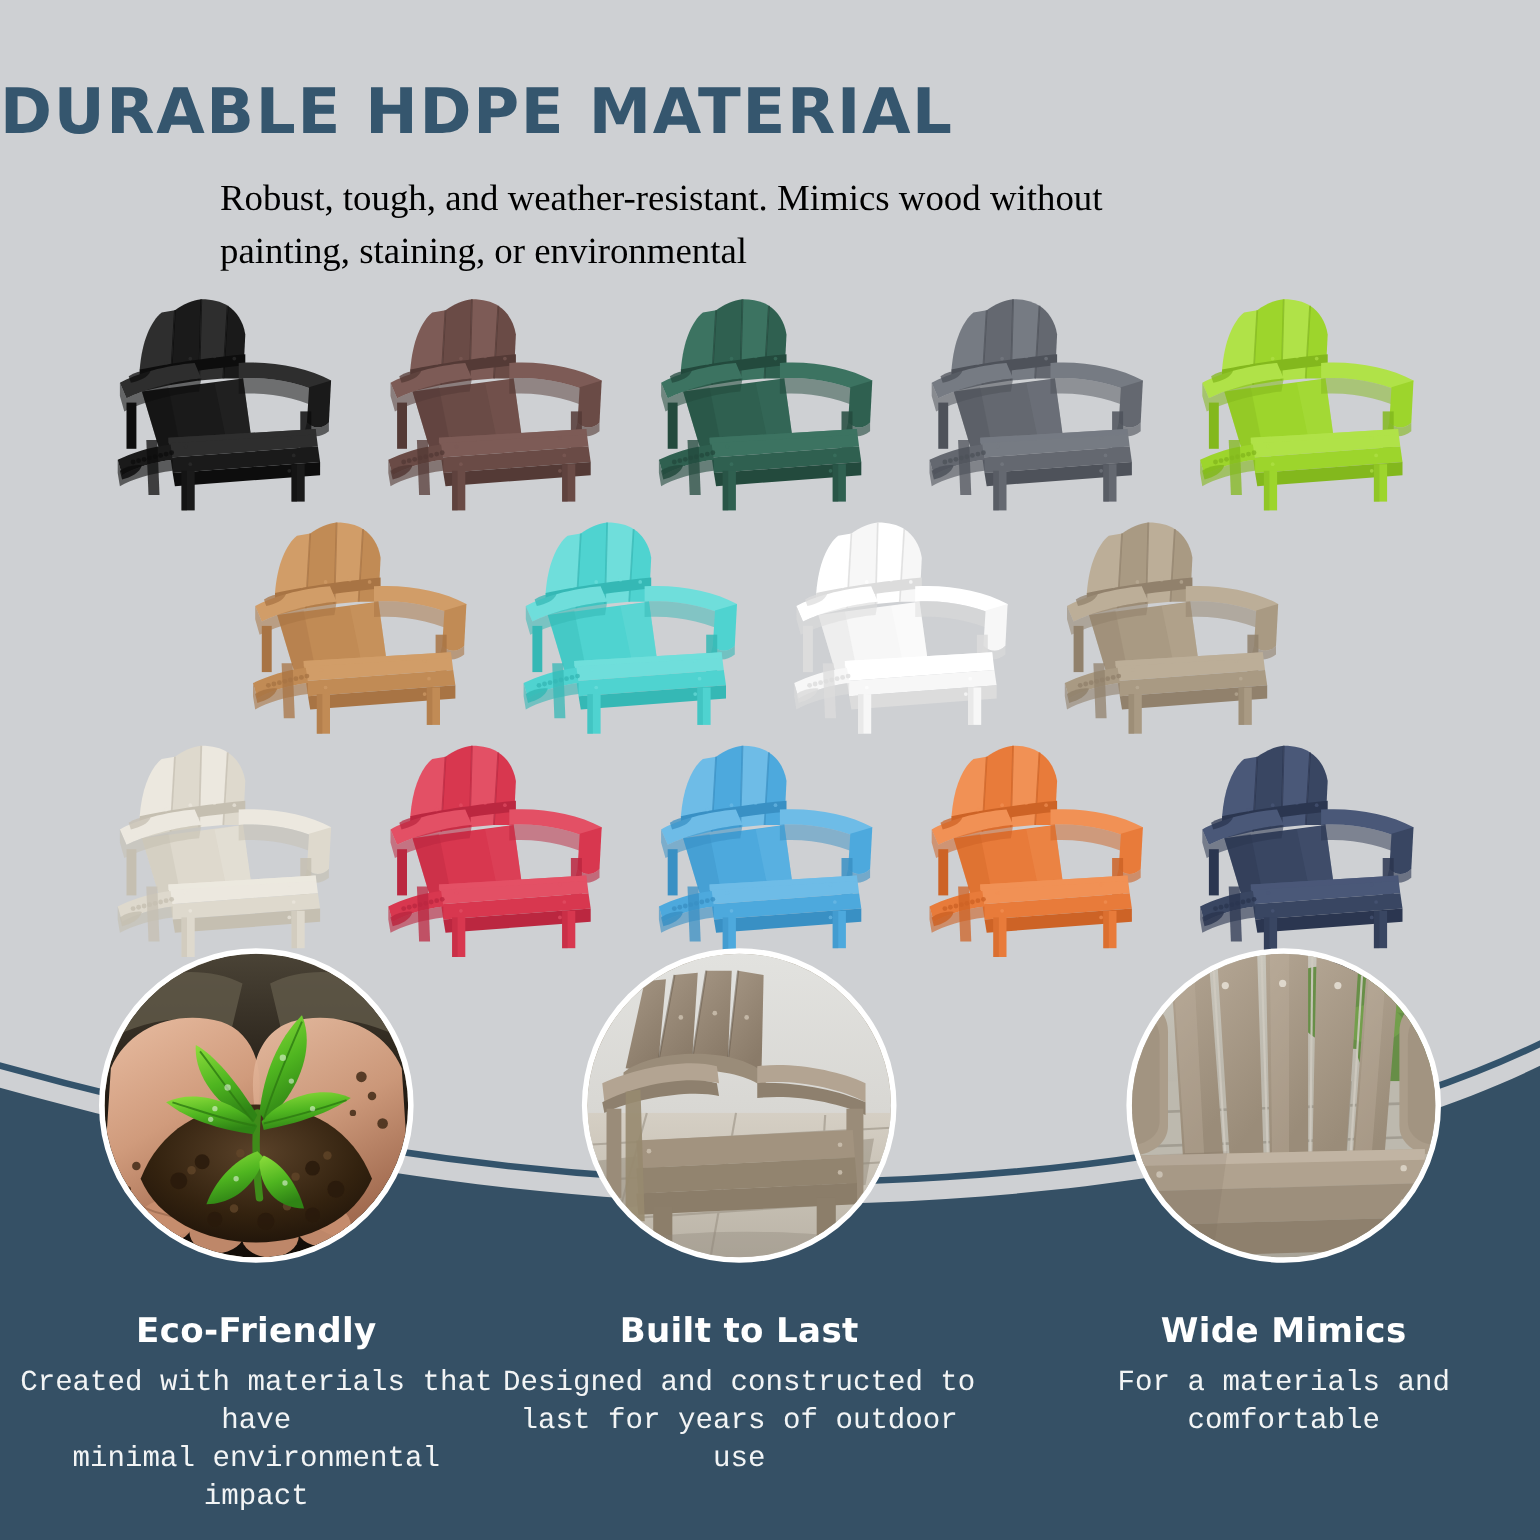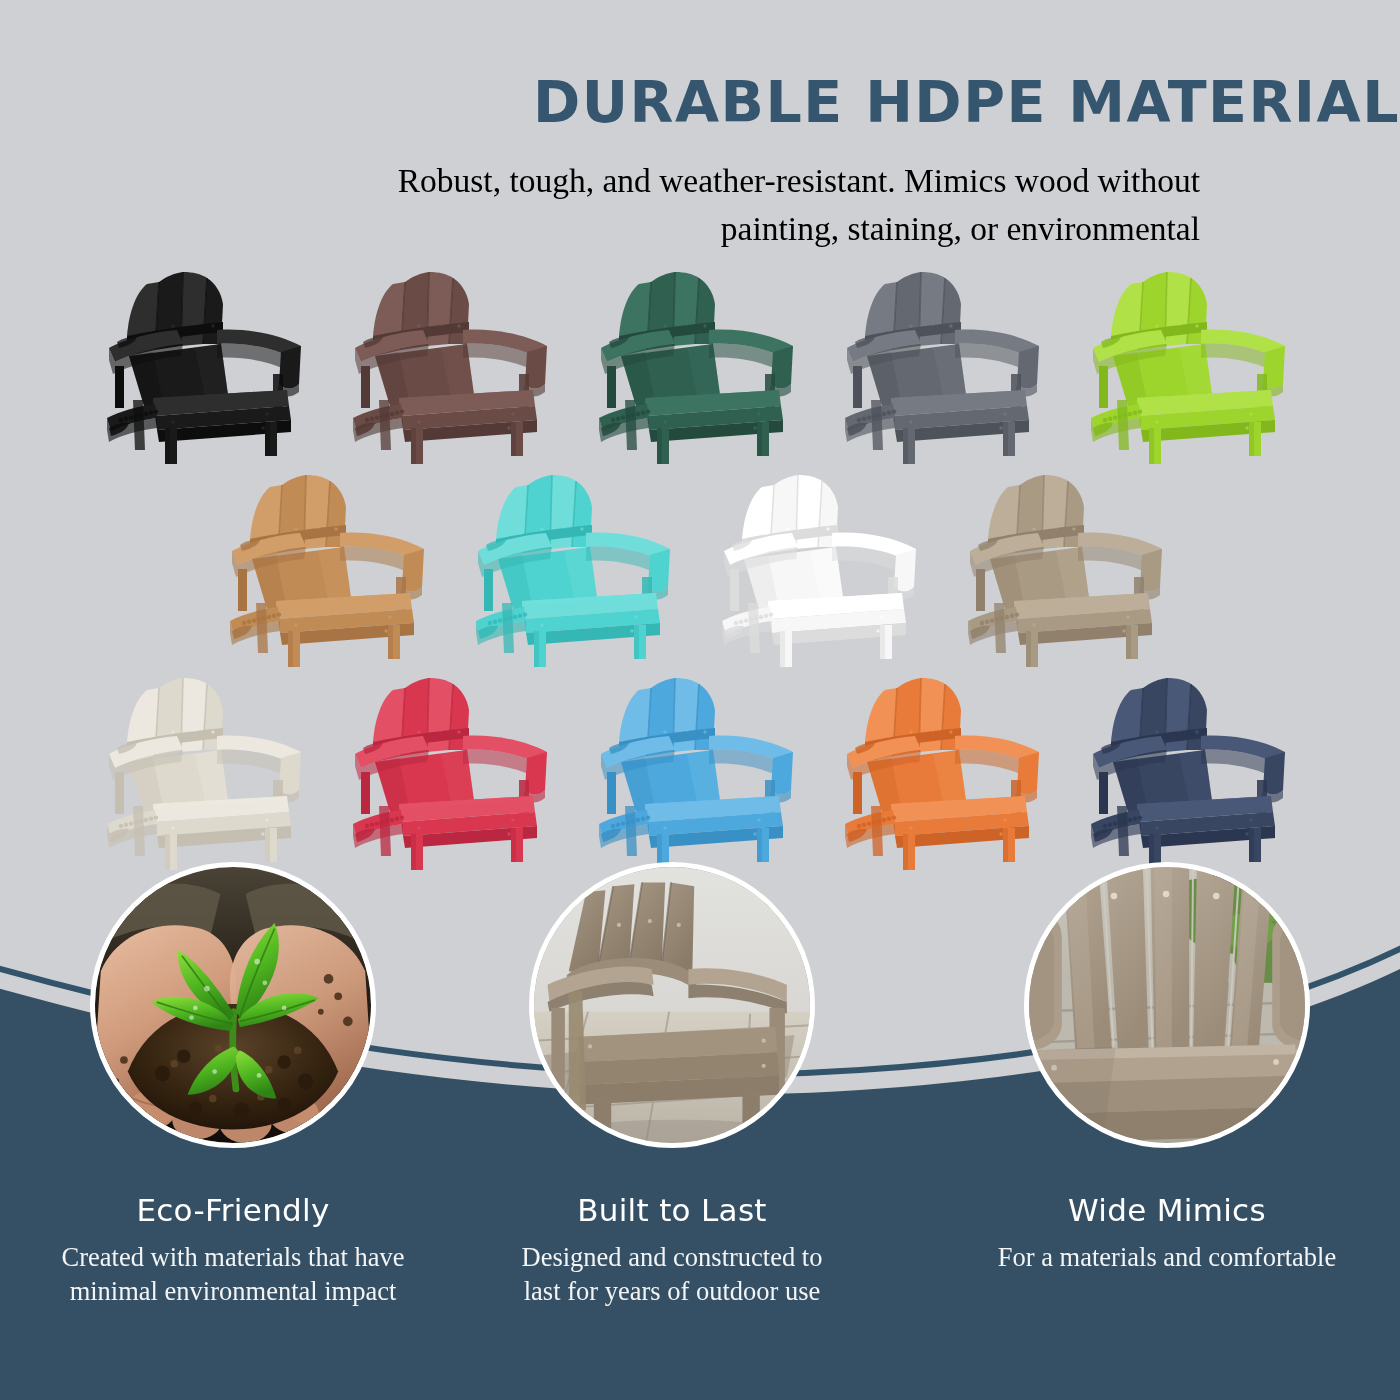--- a/index.html
+++ b/index.html
@@ -22,21 +22,21 @@
     background: #ced0d3;
     overflow: hidden;
   }
 
   
   .header {
     position: absolute;
     top: 74px;
     left: 0;
     width: 1400px;
-    text-align: right;
+    text-align: left;
   }
   .title {
     font-family: "DejaVu Sans", sans-serif;
     font-weight: bold;
     font-size: 57px;
     letter-spacing: 1.5px;
     color: #35566e;
     line-height: 1.0;
     margin: 0;
     text-transform: uppercase;
@@ -133,29 +133,29 @@
     position: absolute;
     inset: 0;
     border-radius: 50%;
     overflow: hidden;
   }
   .circle-inner svg { display: block; width: 100%; height: 100%; }
 
   .feature-title {
     margin-top: 44px;
     font-family: "DejaVu Sans", sans-serif;
-    font-weight: normal;
+    font-weight: bold;
     font-size: 31px;
     color: #ffffff;
     letter-spacing: 0.3px;
   }
   .feature-desc {
     margin: 12px auto 0 auto;
     width: 430px;
-    font-family: Liberation Serif, serif;
+    font-family: Liberation Mono, monospace;
     font-size: 26.5px;
     line-height: 1.30;
     color: #f2f4f5;
   }
 </style>
 </head>
 <body>
 
 <div id="page">
 

